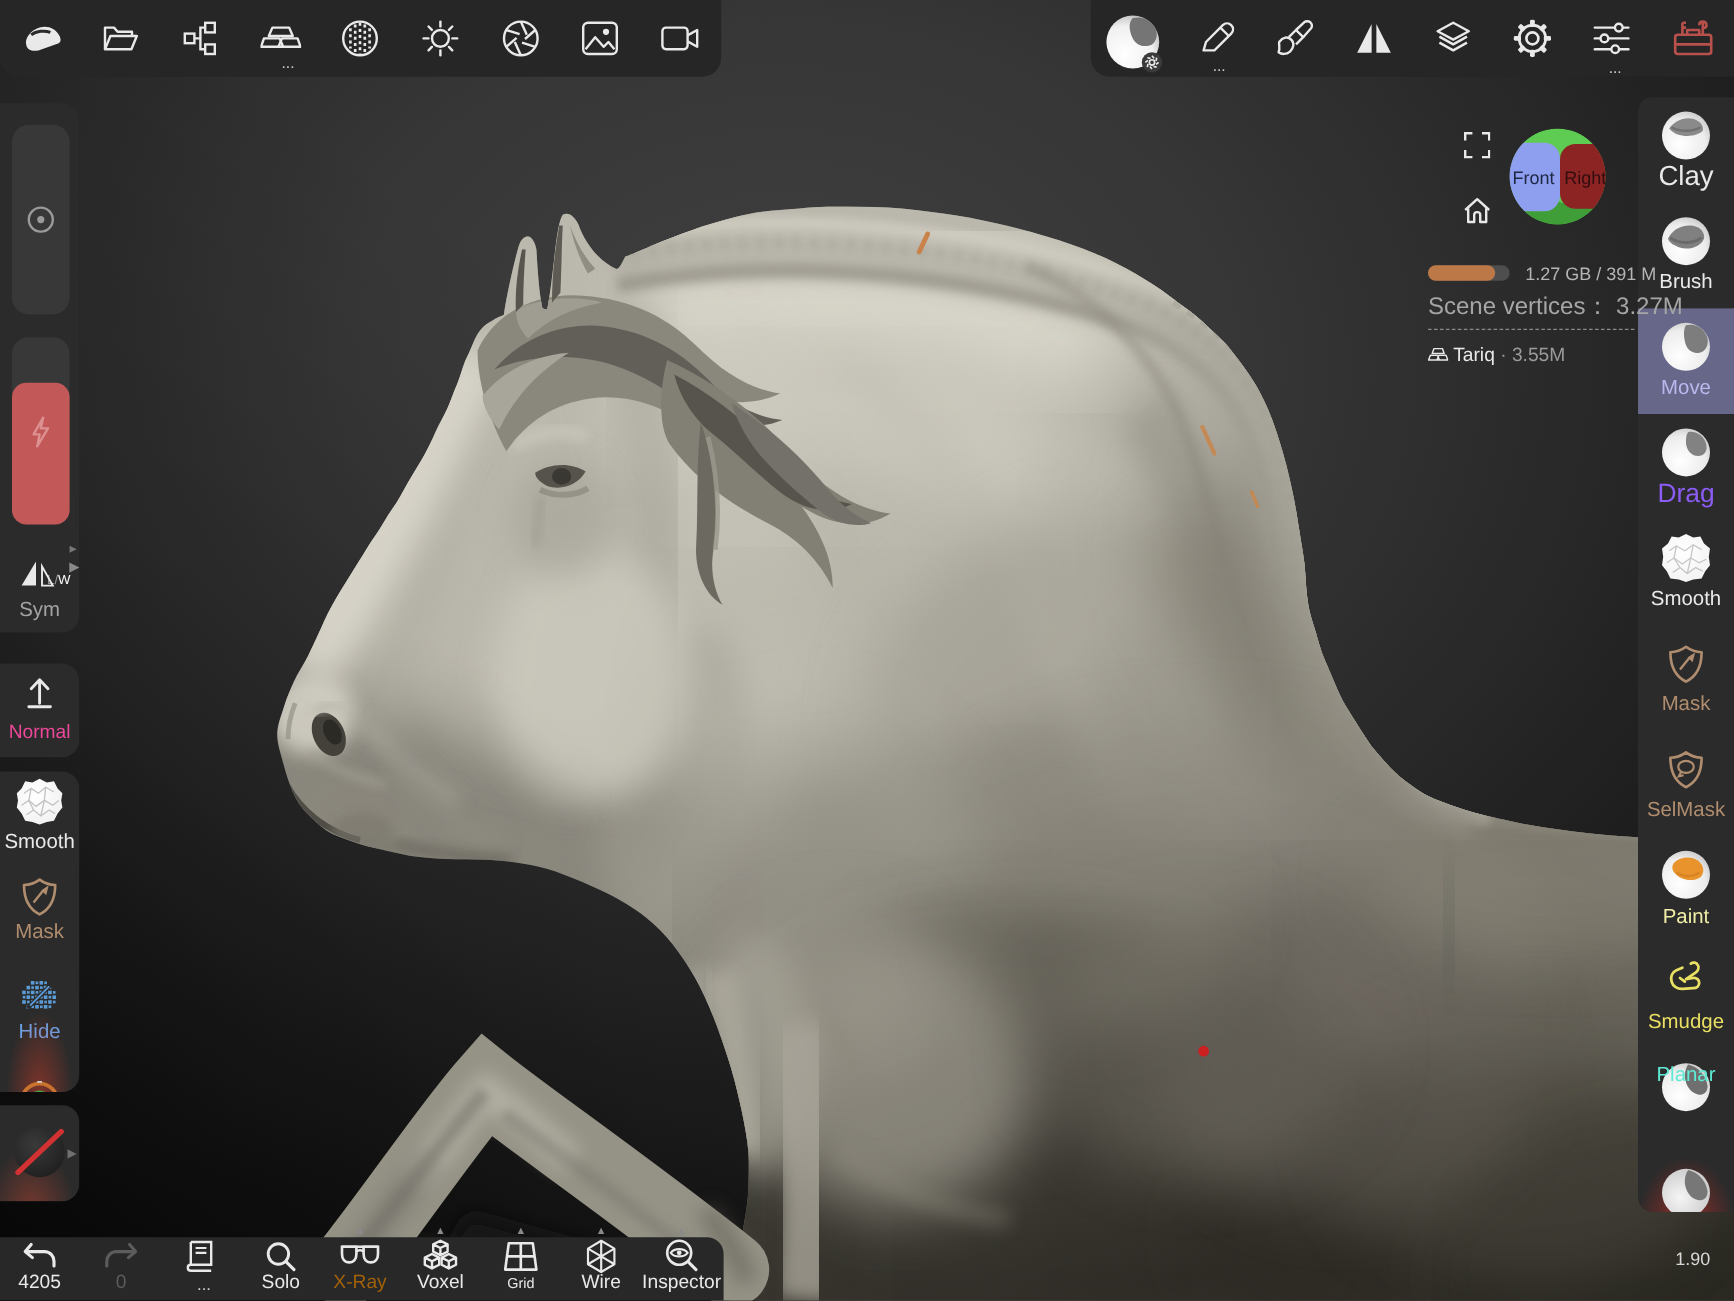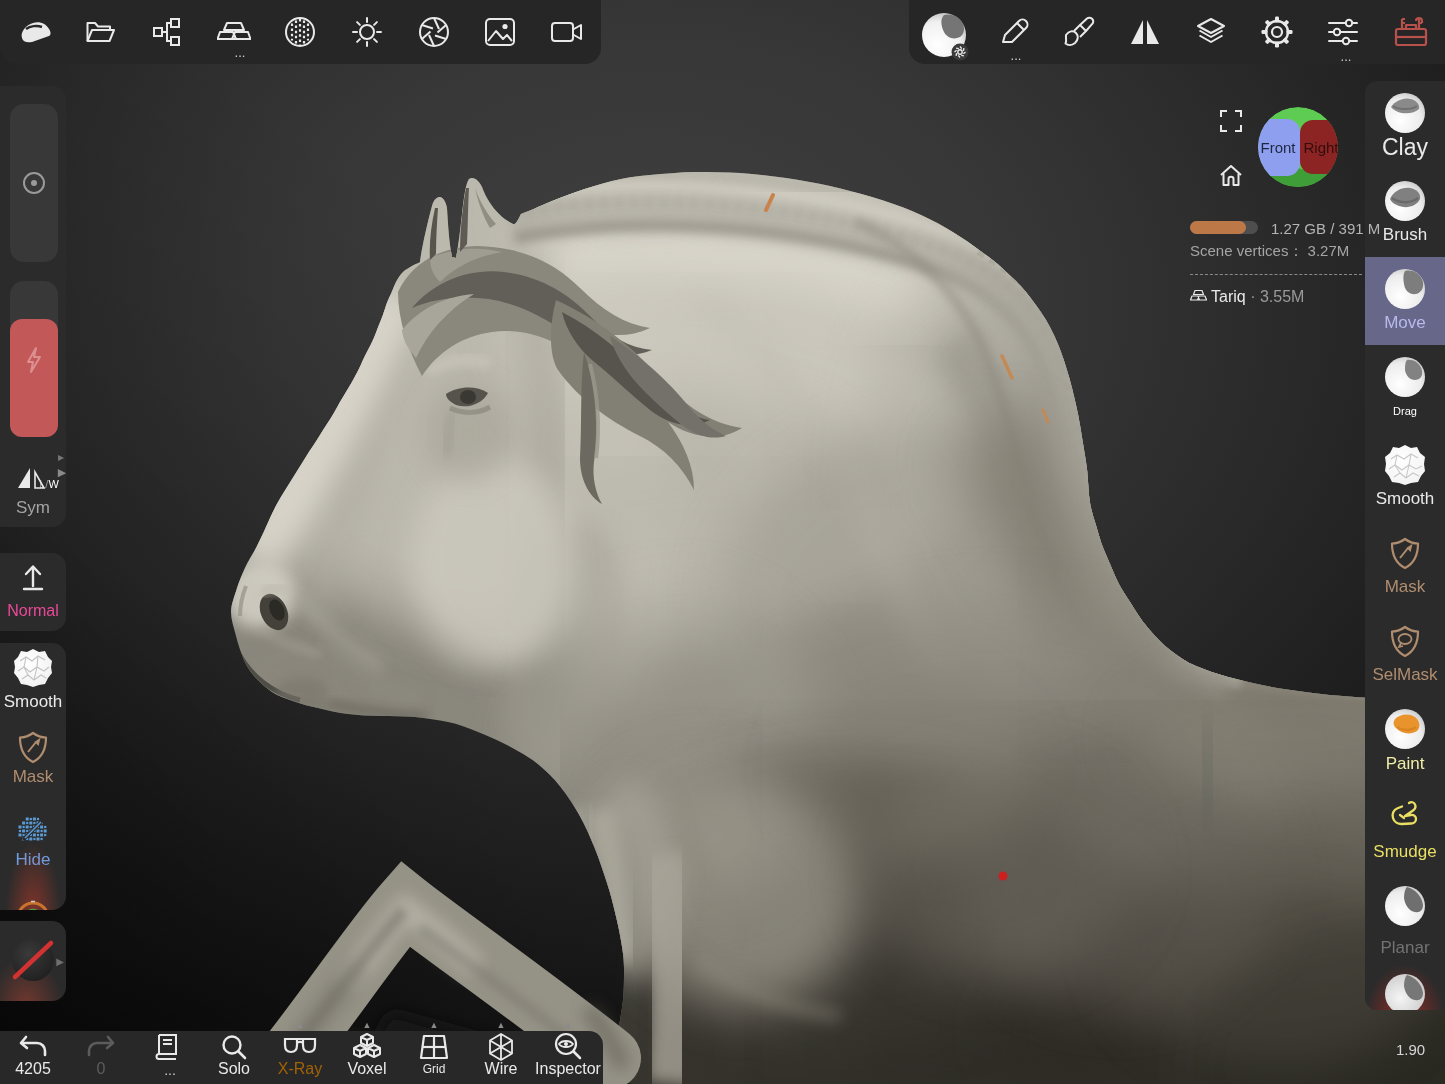--- a/index.html
+++ b/index.html
@@ -572,27 +572,27 @@
             <stop offset="1" stop-color="#8a8a8a"></stop>
           </radialGradient>
         </defs>
         <circle cx="22" cy="22" r="20" fill="url(#rg8)"></circle>
         <path d="M24,3 C32,5 39,12 40,21 C40,26 37,29 32,28 C26,27 22,21 21,14 C21,9 22,5 24,3 Z" fill="#777"></path>
       </svg>
     </div>
 <div class="lbl" style="left:1405px;top:147px;color:#e9e9e9;font-size:23px">Clay</div>
 <div class="lbl" style="left:1405px;top:235px;color:#e9e9e9;font-size:17px">Brush</div>
 <div class="lbl" style="left:1405px;top:323px;color:#b9b9ee;font-size:17px">Move</div>
-<div class="lbl" style="left:1405px;top:411px;color:#ffffff;font-size:11px">Drag</div>
+<div class="lbl" style="left:1405px;top:411px;color:#8b5cf6;font-size:22px">Drag</div>
 <div class="lbl" style="left:1405px;top:499px;color:#e9e9e9;font-size:17px">Smooth</div>
 <div class="lbl" style="left:1405px;top:587px;color:#b08d6e;font-size:17px">Mask</div>
 <div class="lbl" style="left:1405px;top:675px;color:#b08d6e;font-size:17px">SelMask</div>
 <div class="lbl" style="left:1405px;top:764px;color:#f0eda6;font-size:17px">Paint</div>
 <div class="lbl" style="left:1405px;top:852px;color:#e8df63;font-size:17px">Smudge</div>
-<div class="lbl" style="left:1405px;top:948px;color:#737373;font-size:17px">Planar</div>
+<div class="lbl" style="left:1405px;top:896px;color:#5eead4;font-size:17px">Planar</div>
 <svg class="abs" style="left:18px;top:1033px" width="30" height="26" viewBox="0 0 30 26">
       <path d="M8,4 L3,10 L9,15" fill="none" stroke="#e9e9e9" stroke-width="2.6" stroke-linecap="round" stroke-linejoin="round"></path>
       <path d="M3.5,10 L19,10 C24,10 27,14 27,18 L27,22" fill="none" stroke="#e9e9e9" stroke-width="2.6" stroke-linecap="round"></path>
     </svg>
 <div class="lbl" style="left:33px;top:1069px;color:#e9e9e9;font-size:16px">4205</div>
 <svg class="abs" style="left:86px;top:1033px" width="30" height="26" viewBox="0 0 30 26">
       <path d="M22,4 L27,10 L21,15" fill="none" stroke="#5c5c5c" stroke-width="2.6" stroke-linecap="round" stroke-linejoin="round"></path>
       <path d="M26.5,10 L11,10 C6,10 3,14 3,18 L3,22" fill="none" stroke="#5c5c5c" stroke-width="2.6" stroke-linecap="round"></path>
     </svg>
 <div class="lbl" style="left:101px;top:1069px;color:#5c5c5c;font-size:16px">0</div>
@@ -677,21 +677,21 @@
 <path d="M41,62 C55,67 68,67 82,60 L82,82 L0,82 L0,70 C14,70 28,66 41,62 Z" fill="#3f9e38"></path>
 <rect x="-6" y="13" width="49" height="57" rx="13" fill="#8f9ff0"></rect>
 <rect x="43" y="14" width="48" height="54" rx="13" fill="#8c2424"></rect>
 <text x="21" y="47" font-family="Liberation Sans,sans-serif" font-size="15" fill="#1c2742" text-anchor="middle">Front</text>
 <text x="64" y="47" font-family="Liberation Sans,sans-serif" font-size="15" fill="#330d0d" text-anchor="middle">Right</text>
 </g>
     </svg>
 <div class="abs" style="left:1190px;top:221px;width:68px;height:13px;border-radius:7px;background:#4e4e4e"></div>
 <div class="abs" style="left:1190px;top:221px;width:56px;height:13px;border-radius:7px;background:#bd7848"></div>
 <div class="abs" style="left:1271px;top:220px;color:#b5b5b5;font-size:15px;white-space:nowrap">1.27 GB / 391 M</div>
-<div class="abs" style="left:1190px;top:242px;color:#a5a5a5;font-size:15px;white-space:nowrap">Scene vertices：&nbsp;3.27M</div>
+<div class="abs" style="left:1190px;top:242px;color:#a5a5a5;font-size:20px;white-space:nowrap">Scene vertices：&nbsp;3.27M</div>
 <div class="abs" style="left:1190px;top:274px;width:172px;border-top:1.5px dashed #8a8a8a"></div>
 <svg class="abs" style="left:1190px;top:289px" width="17" height="15" viewBox="0 0 17 15">
       <path d="M5,1.5 L12,1.5 L13.5,5.5 L3.5,5.5 Z M2,7 L8,7 L9.5,11 L0.5,11 Z M9,7 L15,7 L16.5,11 L7.5,11 Z" fill="none" stroke="#e9e9e9" stroke-width="1.2" stroke-linejoin="round"></path>
     </svg>
 <div class="abs" style="left:1211px;top:288px;color:#e9e9e9;font-size:16px;white-space:nowrap">Tariq <span style="color:#9a9a9a">· 3.55M</span></div>
 <div class="abs" style="left:1396px;top:1041px;color:#d8d8d8;font-size:15px">1.90</div>
 
 </div>
 
 </body></html>

